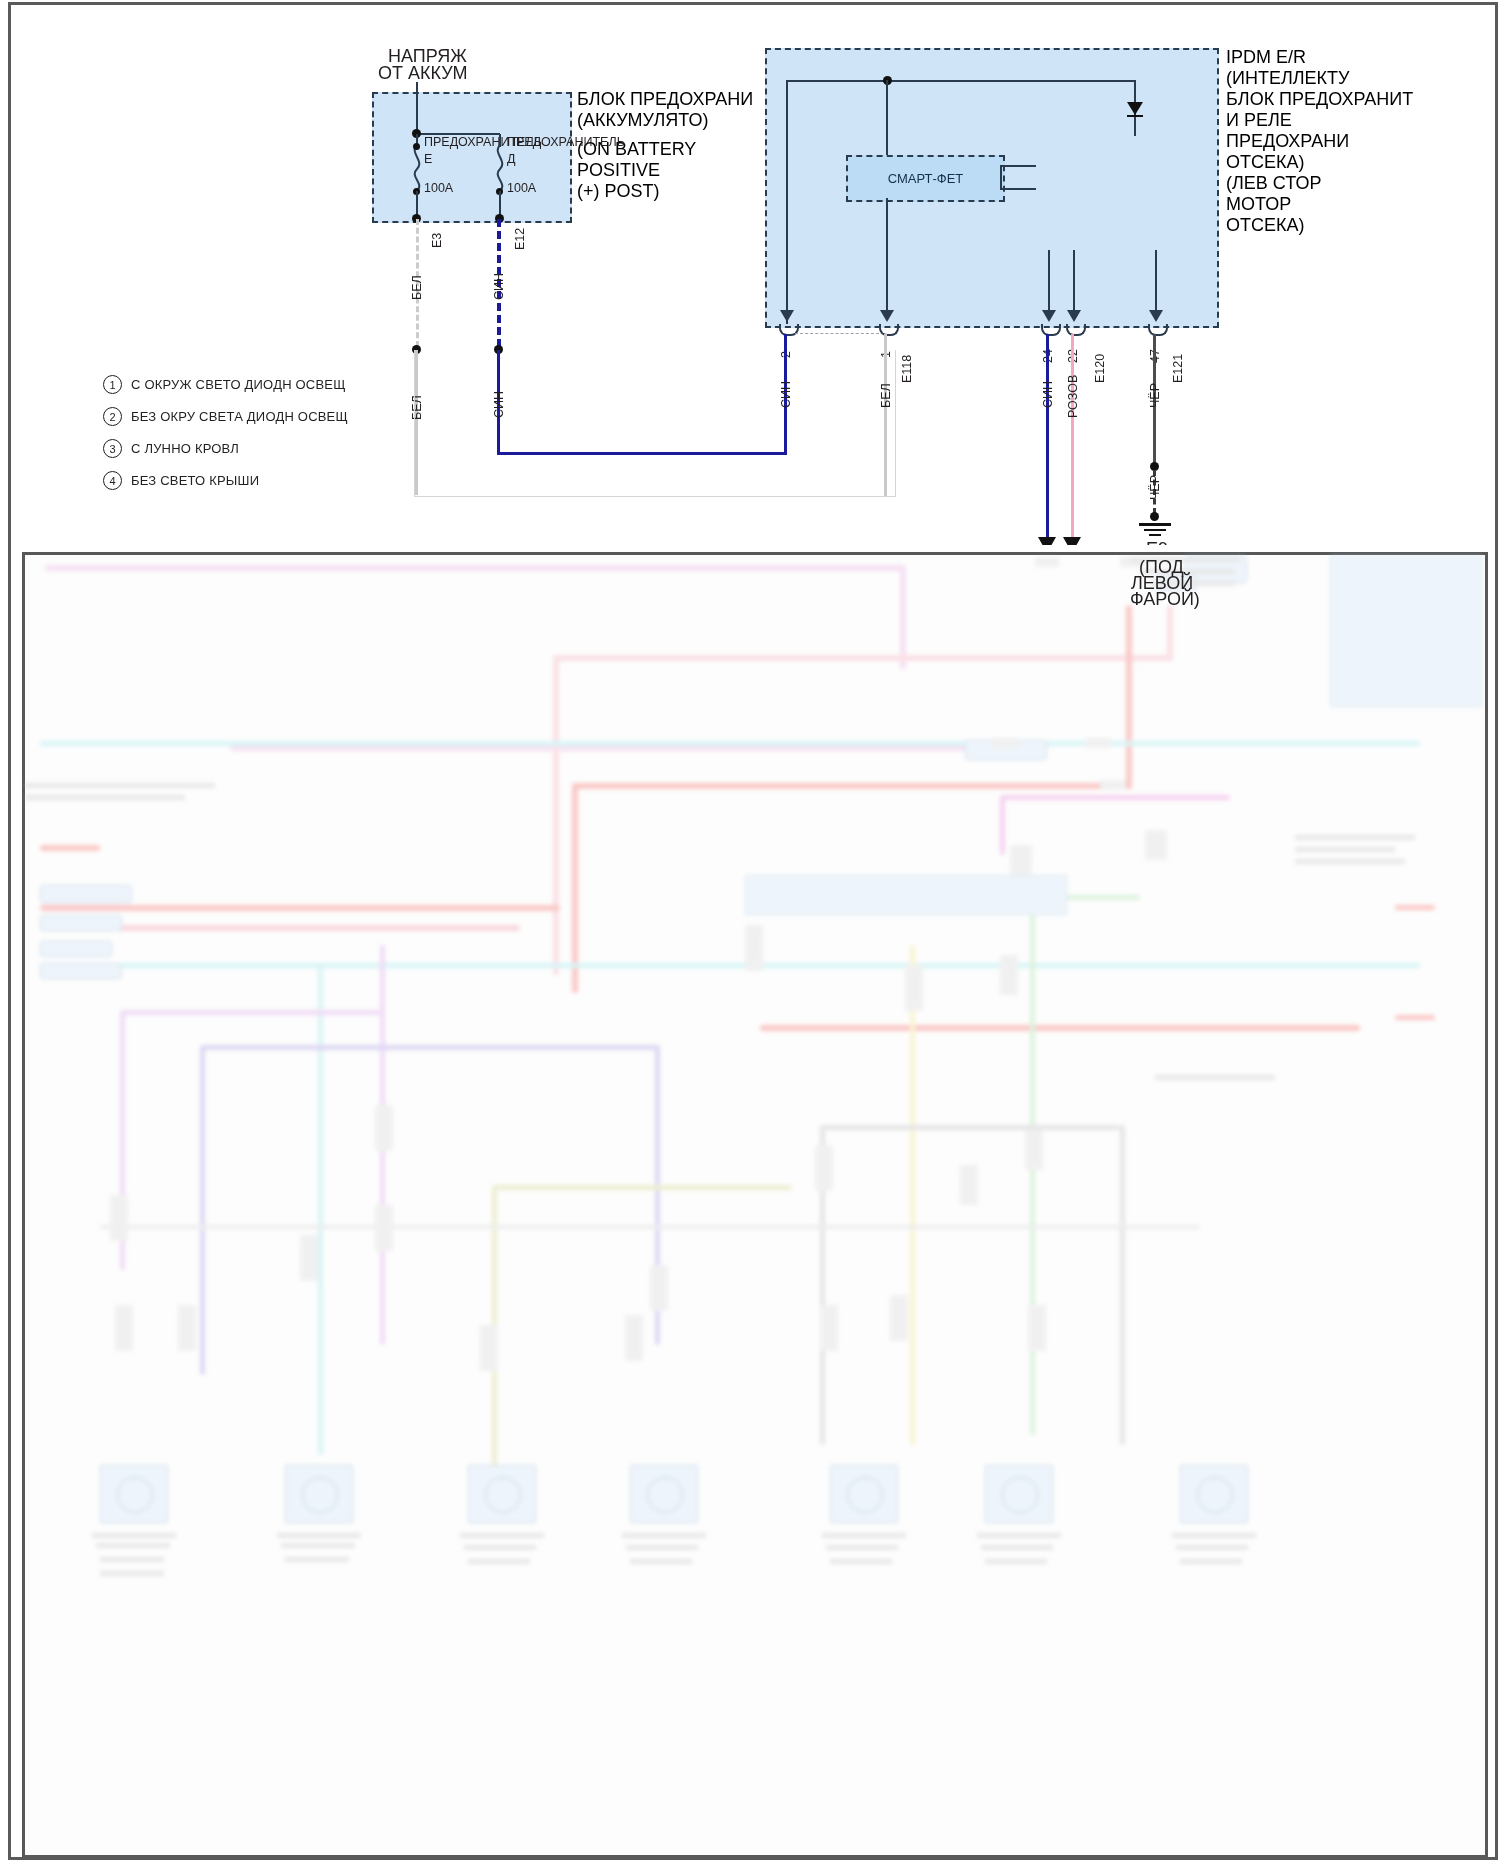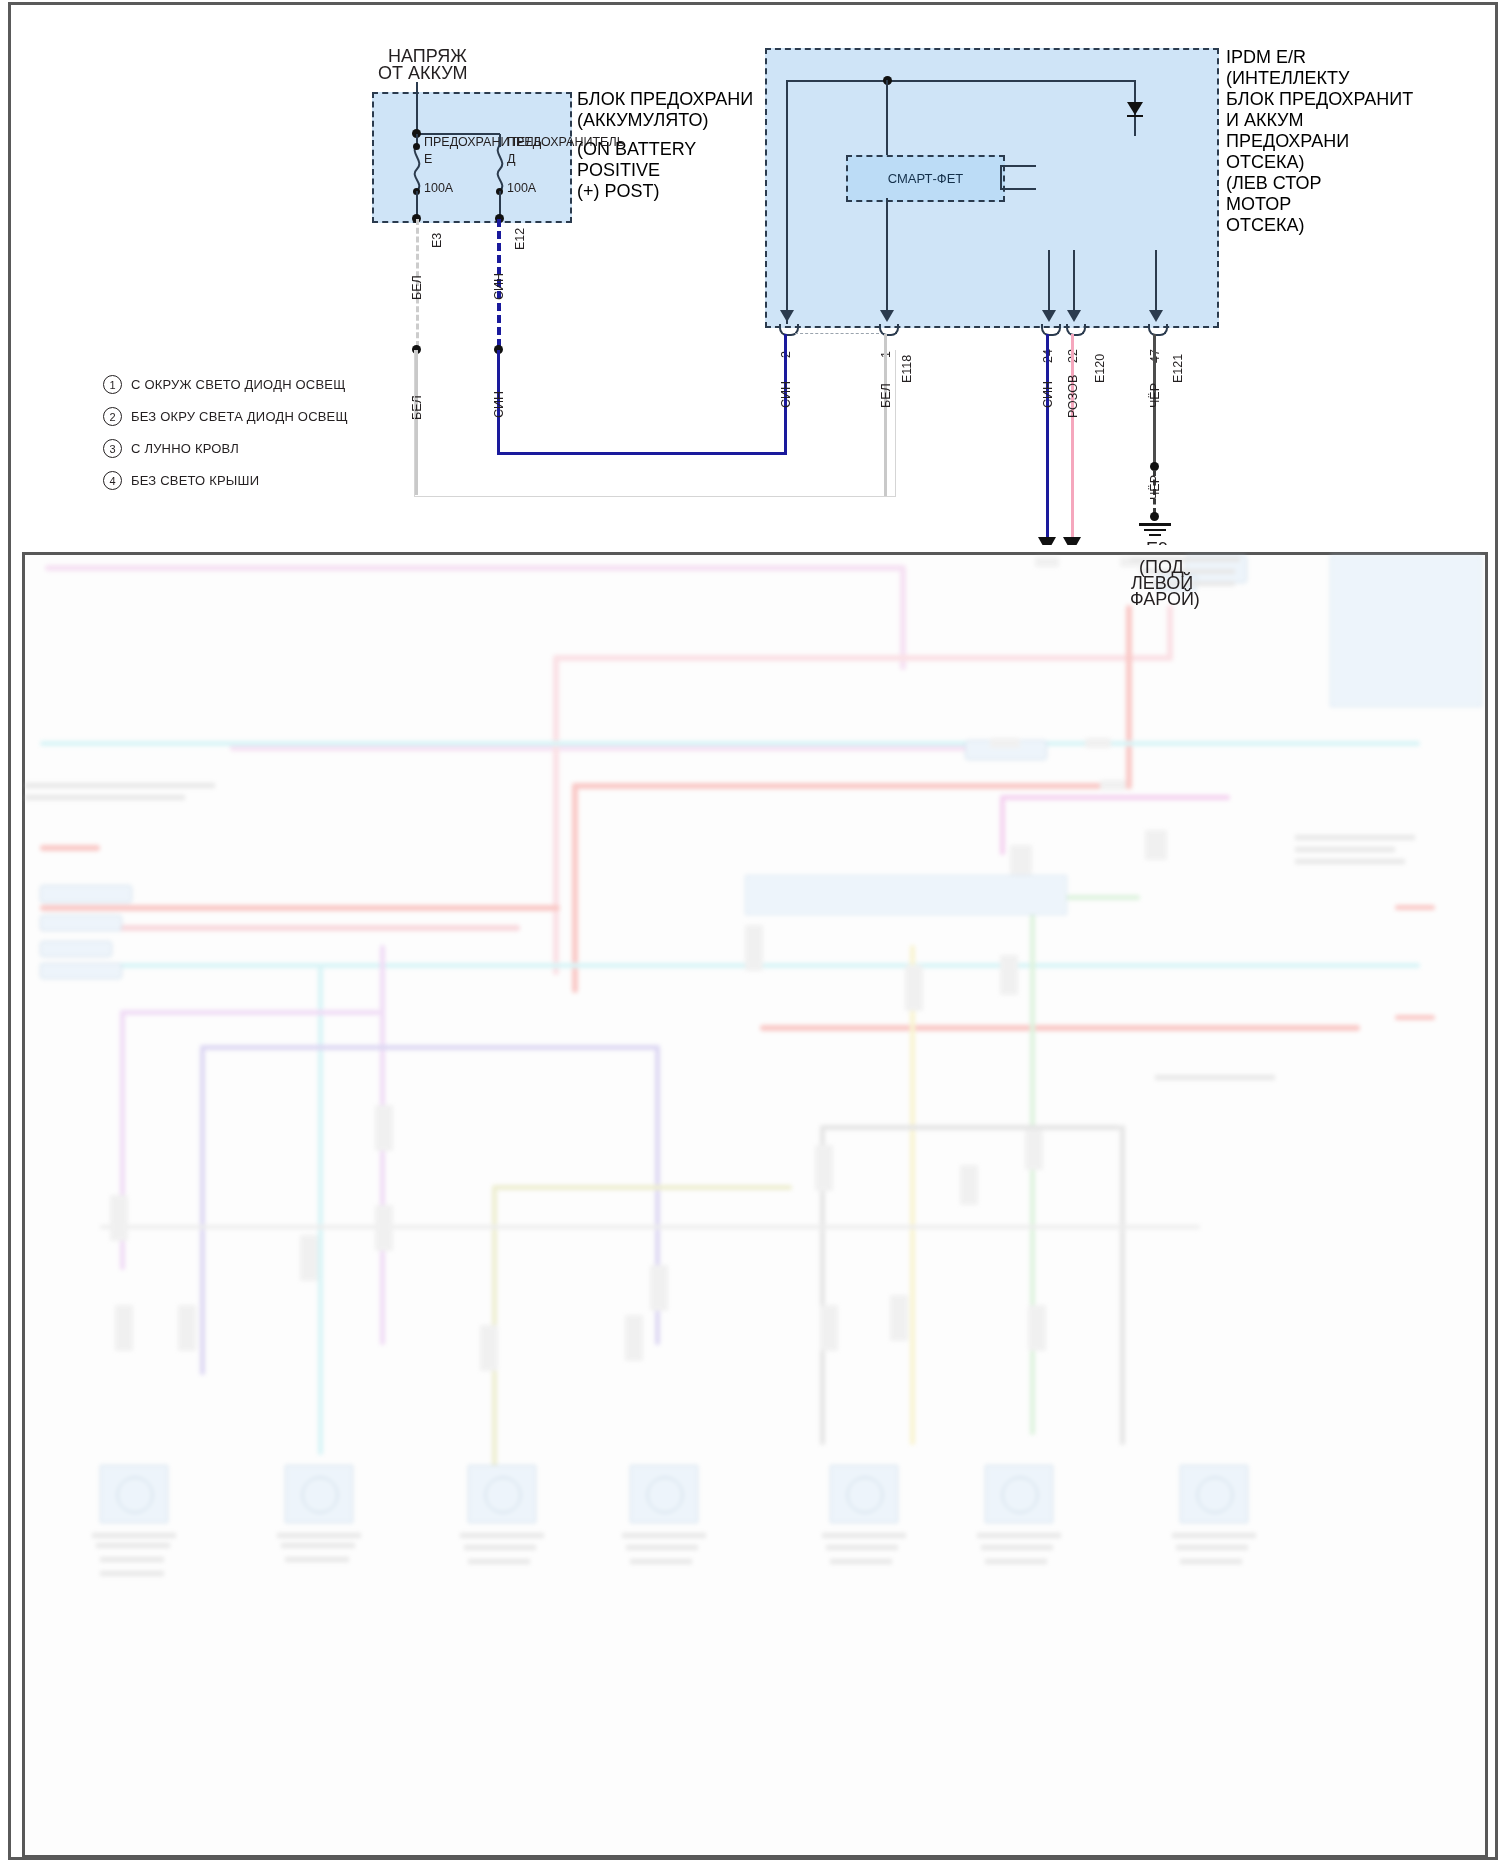--- a/index.html
+++ b/index.html
@@ -148,21 +148,21 @@
 
     <div class="abs" style="left:414px;top:350px;width:480px;height:146px;border:1px solid #d5d5d5;
                 border-top:none;"></div>
 
     <div class="module" style="left:765px;top:48px;width:450px;height:276px;"></div>
 
     <div class="abs" style="left:1226px;top:47px;">
       <div class="t13">IPDM E/R</div>
       <div class="t13">(ИНТЕЛЛЕКТУ</div>
       <div class="t13">БЛОК ПРЕДОХРАНИТ</div>
-      <div class="t13">И АККУМ</div>
+      <div class="t13">И РЕЛЕ</div>
       <div class="t13">ПРЕДОХРАНИ</div>
       <div class="t13">ОТСЕКА)</div>
       <div class="t13">(ЛЕВ СТОР</div>
       <div class="t13">МОТОР</div>
       <div class="t13">ОТСЕКА)</div>
     </div>
 
     <div class="w wv" style="left:786px;top:80px;width:2px;height:244px;"></div>
     <div class="w wh" style="left:786px;top:80px;width:350px;height:2px;"></div>
     <div class="dot" style="left:883px;top:76px;"></div>

